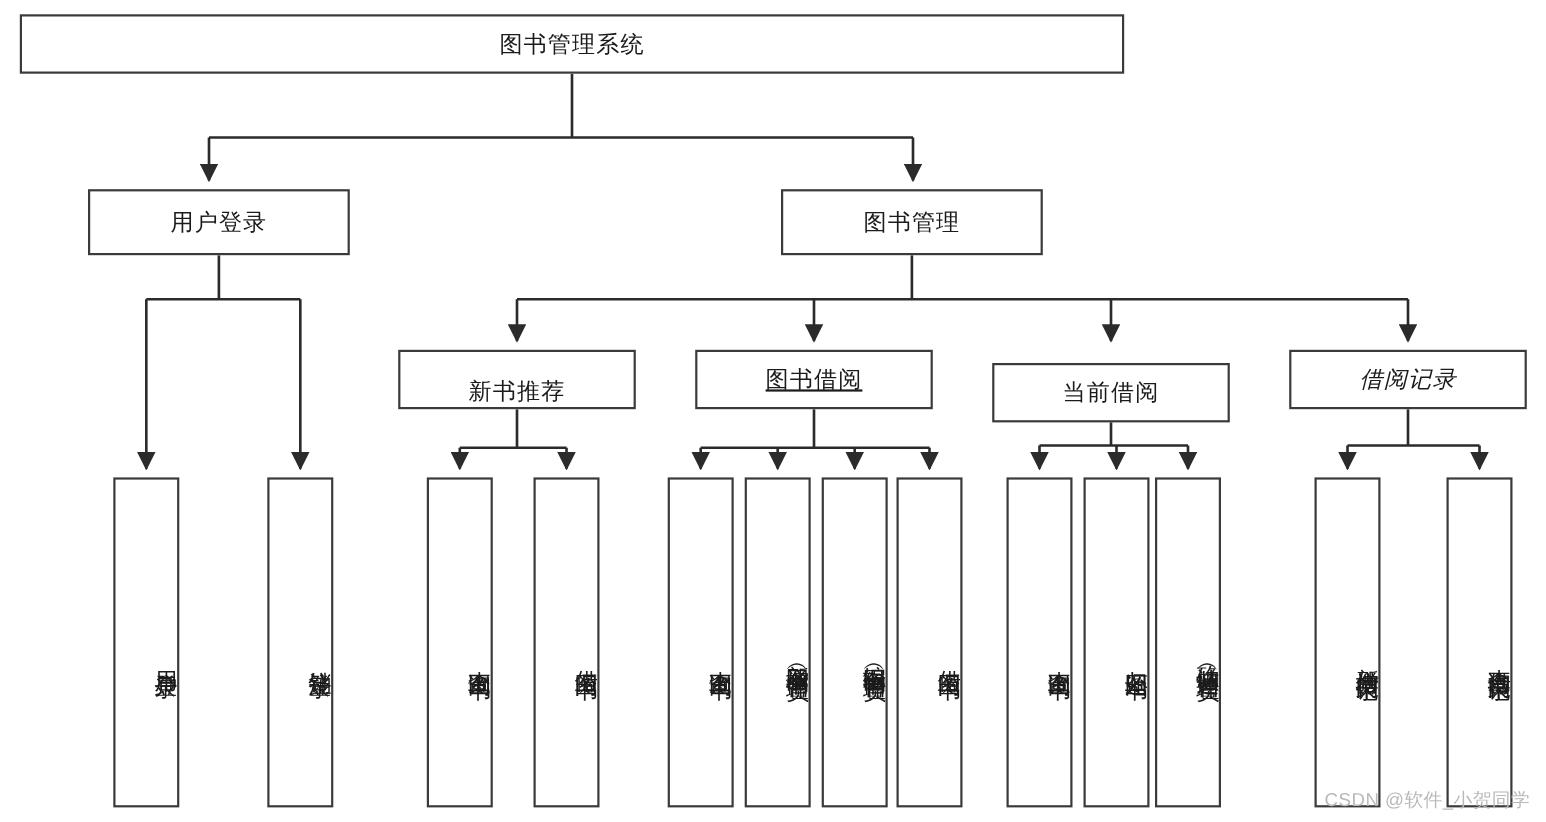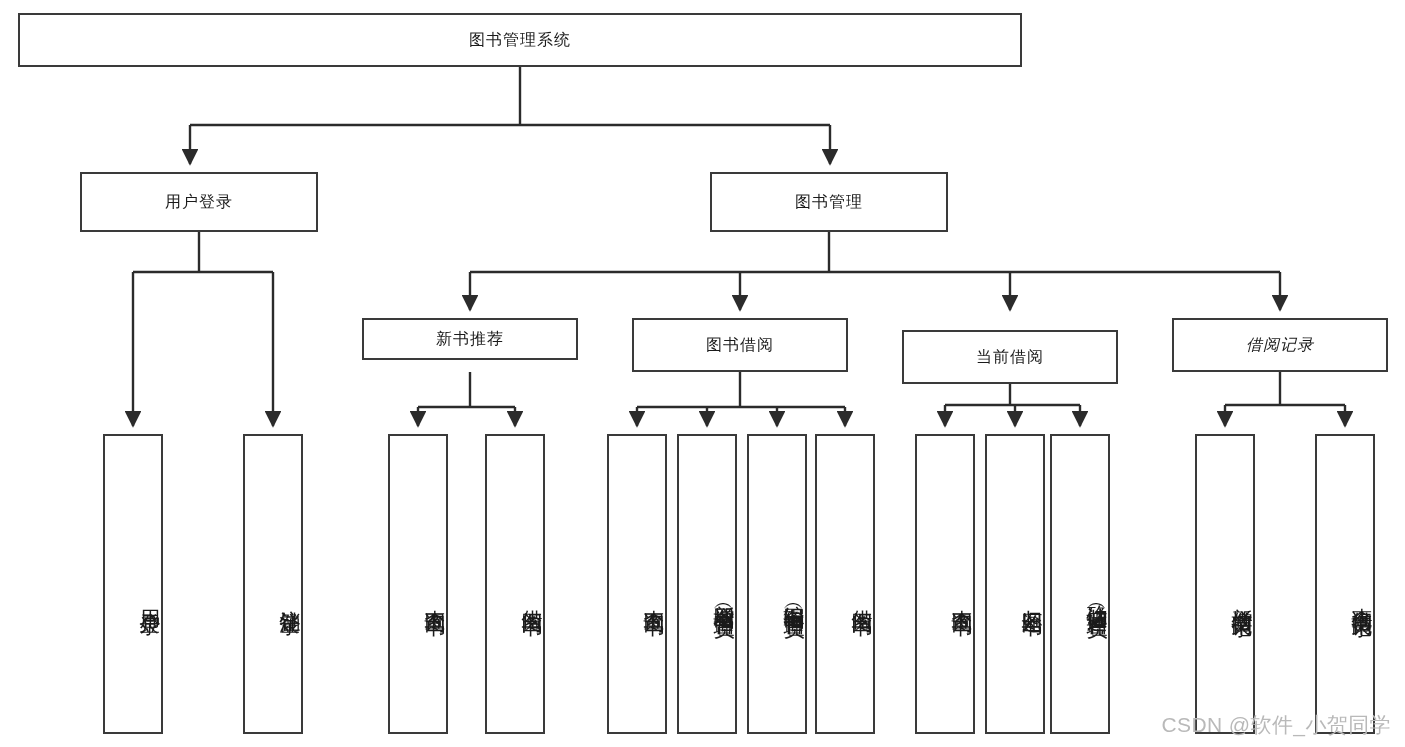--- a/index.html
+++ b/index.html
@@ -28,40 +28,40 @@
     position: absolute;
     box-sizing: border-box;
     background: #ffffff;
     border: 2.2px solid #3a3a3a;
     display: flex;
     align-items: center;
     justify-content: center;
     color: #1b1b1b;
   }
   .node-h {
-    font-size: 16px;
+    font-size: 21px;
     letter-spacing: 1px;
     white-space: nowrap;
   }
   .node-v {
     writing-mode: vertical-rl;
     text-orientation: upright;
     font-size: 21px;
     letter-spacing: 2px;
     line-height: 1;
     align-items: flex-start;
     padding-top: 26px;
     justify-content: center;
     white-space: nowrap;
   }
   .watermark {
     position: absolute;
     right: 14px;
     bottom: 8px;
-    font-size: 21px;
+    font-size: 17px;
     color: #b9b9b9;
     white-space: nowrap;
     letter-spacing: 0.4px;
   }
 </style>
 </head>
 <body>
 
 <div id="canvas">
 
@@ -119,24 +119,24 @@
     <span>图书管理系统</span>
   </div>
 
   <div class="node node-h" style="left:80px; top:172px; width:238px; height:60px;">
     <span>用户登录</span>
   </div>
   <div class="node node-h" style="left:710px; top:172px; width:238px; height:60px;">
     <span>图书管理</span>
   </div>
 
-  <div class="node node-h" style="left:362px; top:318px; width:216px; height:42px;">
+  <div class="node node-h" style="left:362px; top:318px; width:216px; height:54px;align-items:flex-end;">
     <span>新书推荐</span>
   </div>
-  <div class="node node-h" style="left:632px; top:318px; width:216px; height:54px;">
+  <div class="node node-h" style="left:632px; top:318px; width:216px; height:54px;text-decoration:underline;">
     <span>图书借阅</span>
   </div>
   <div class="node node-h" style="left:902px; top:330px; width:216px; height:54px;">
     <span>当前借阅</span>
   </div>
   <div class="node node-h" style="left:1172px; top:318px; width:216px; height:54px;font-style:italic;">
     <span>借阅记录</span>
   </div>
 
   <div class="node node-v" style="left:103px; top:434px; width:60px; height:300px;">

